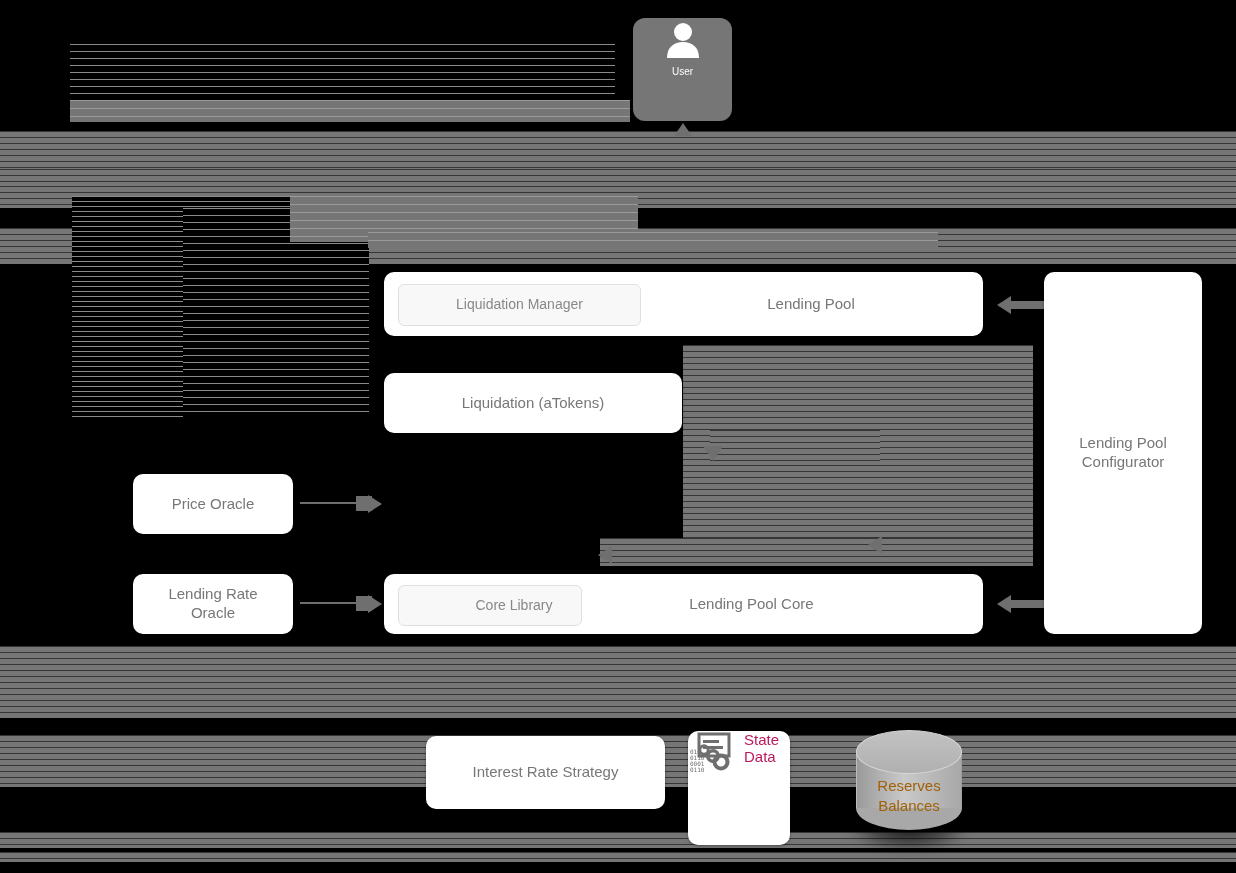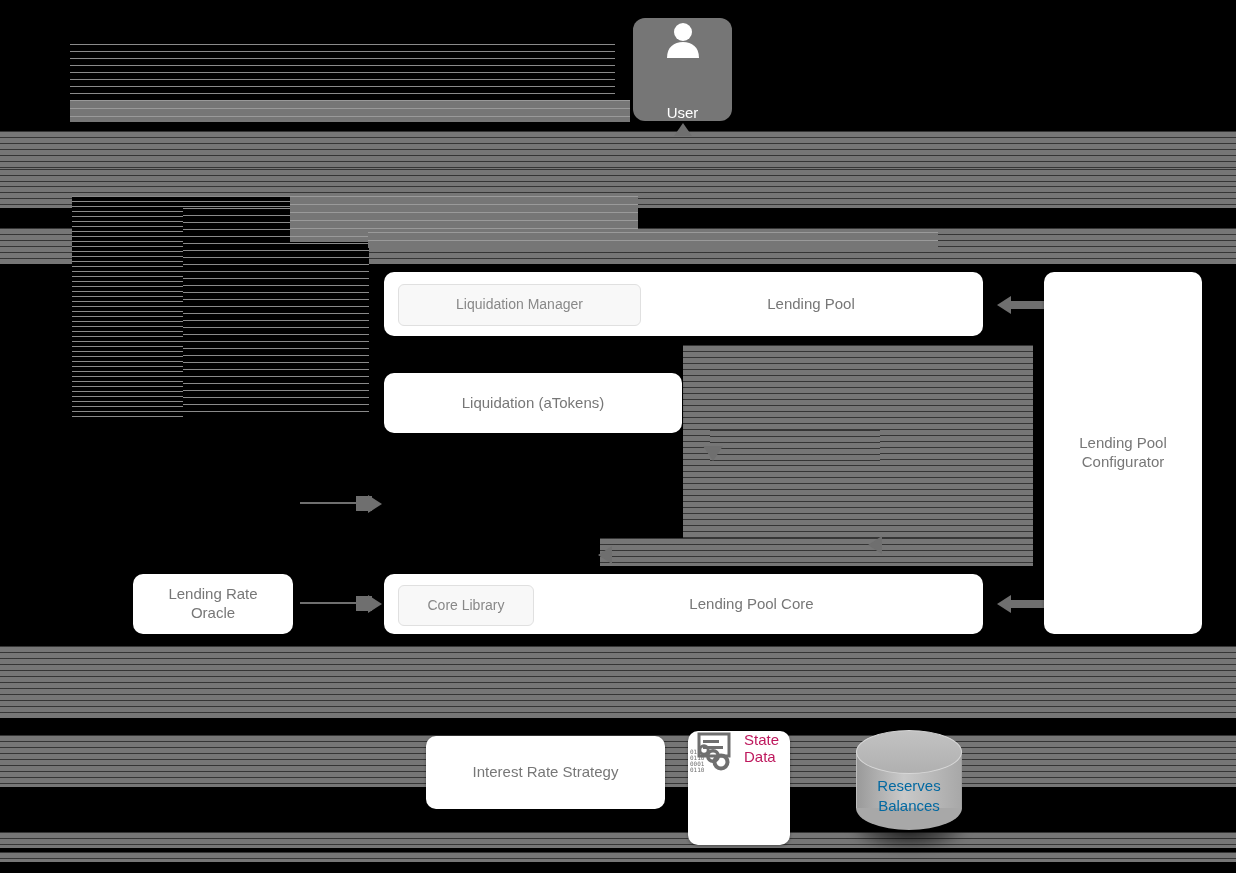--- a/index.html
+++ b/index.html
@@ -54,21 +54,21 @@
     background:#f8f8f8;border:1px solid #e0e0e0;border-radius:6px;
     color:#888;font-size:14px;
     display:flex;align-items:center;justify-content:center;
     position:absolute;
   }
 
   
   .user-box{
     position:absolute;background:#767676;border-radius:12px;
     display:flex;flex-direction:column;align-items:center;
-    justify-content:space-between;gap:4px;color:#fff;font-size:15px;
+    justify-content:flex-start;gap:4px;color:#fff;font-size:10px;
   }
   .user-glyph{width:44px;height:44px;display:block;}
 
   
   .icon-card{
     position:absolute;background:#fff;border-radius:10px;
     display:flex;flex-direction:row;
     justify-content:center;gap:8px;color:#be185d;font-size:15px;
     box-shadow:0 1px 3px rgba(0,0,0,.35);
   }
@@ -84,21 +84,21 @@
     position:absolute;left:0;right:0;top:0;height:44px;border-radius:50%;
     background:linear-gradient(to bottom,#c2c2c2,#b0b0b0);
     border:1px solid #d8d8d8;box-sizing:border-box;
   }
   .cyl .bottom{
     position:absolute;left:0;right:0;bottom:0;height:44px;border-radius:50%;
     background:#a8a8a8;
   }
   .cyl .cyl-label{
     position:absolute;left:0;right:0;top:46px;text-align:center;
-    color:#0369a1;font-size:15px;line-height:1.3;z-index:3;
+    color:#a16207;font-size:15px;line-height:1.3;z-index:3;
   }
   .cyl .shade{
     position:absolute;left:-6px;right:-6px;bottom:-22px;height:46px;
     border-radius:50%;
     background:radial-gradient(ellipse at center,rgba(0,0,0,.75) 0%,rgba(0,0,0,.35) 45%,rgba(0,0,0,0) 72%);
     filter:blur(4px);
   }
 
   
   .conn-line{position:absolute;background:#6f6f6f;}
@@ -170,29 +170,32 @@
     <div class="subbox" style="left:14px;top:12px;width:241px;height:40px;">
       <span>Liquidation Manager</span>
     </div>
     <span class="center-label" style="left:255px;right:0;">Lending Pool</span>
   </div>
 
   <div class="node" style="left:384px;top:373px;width:298px;height:60px;">
     <span>Liquidation (aTokens)</span>
   </div>
 
+  <div class="node" style="left:133px;top:474px;width:160px;height:60px;">
+    <span>Price Oracle</span>
+  </div>
 
 
   <div class="node" style="left:133px;top:574px;width:160px;height:60px;flex-direction:column;">
     <span>Lending Rate</span>
     <span>Oracle</span>
   </div>
 
   <div class="node row" style="left:384px;top:574px;width:599px;height:60px;">
-    <div class="subbox" style="left:14px;top:11px;width:134px;height:39px;">
+    <div class="subbox" style="left:14px;top:11px;width:134px;height:39px;padding-left:48px;">
       <span>Core Library</span>
     </div>
     <span class="center-label" style="left:148px;right:12px;">Lending Pool Core</span>
   </div>
 
   <div class="node" style="left:1044px;top:272px;width:158px;height:362px;flex-direction:column;">
     <span>Lending Pool</span>
     <span>Configurator</span>
   </div>
 

